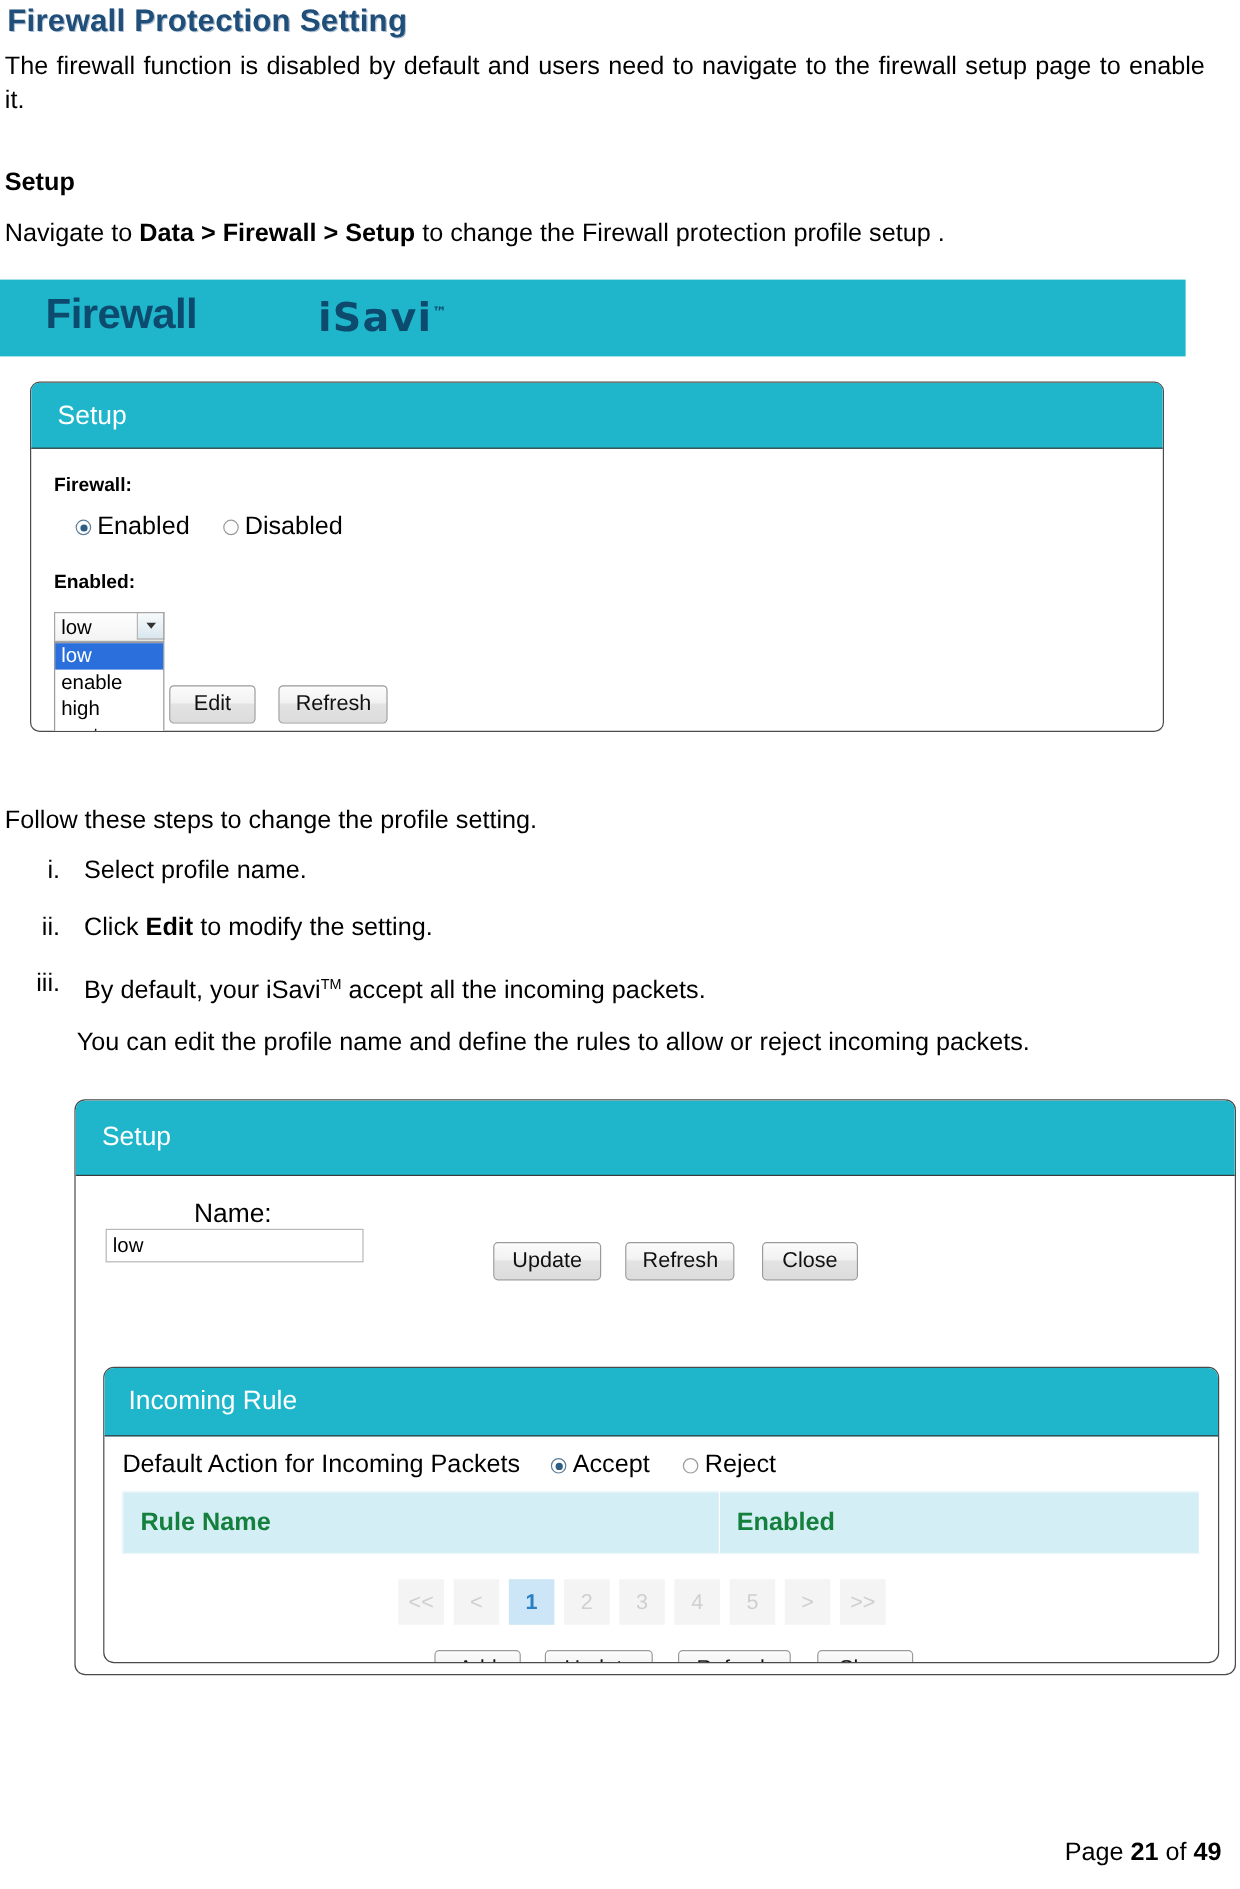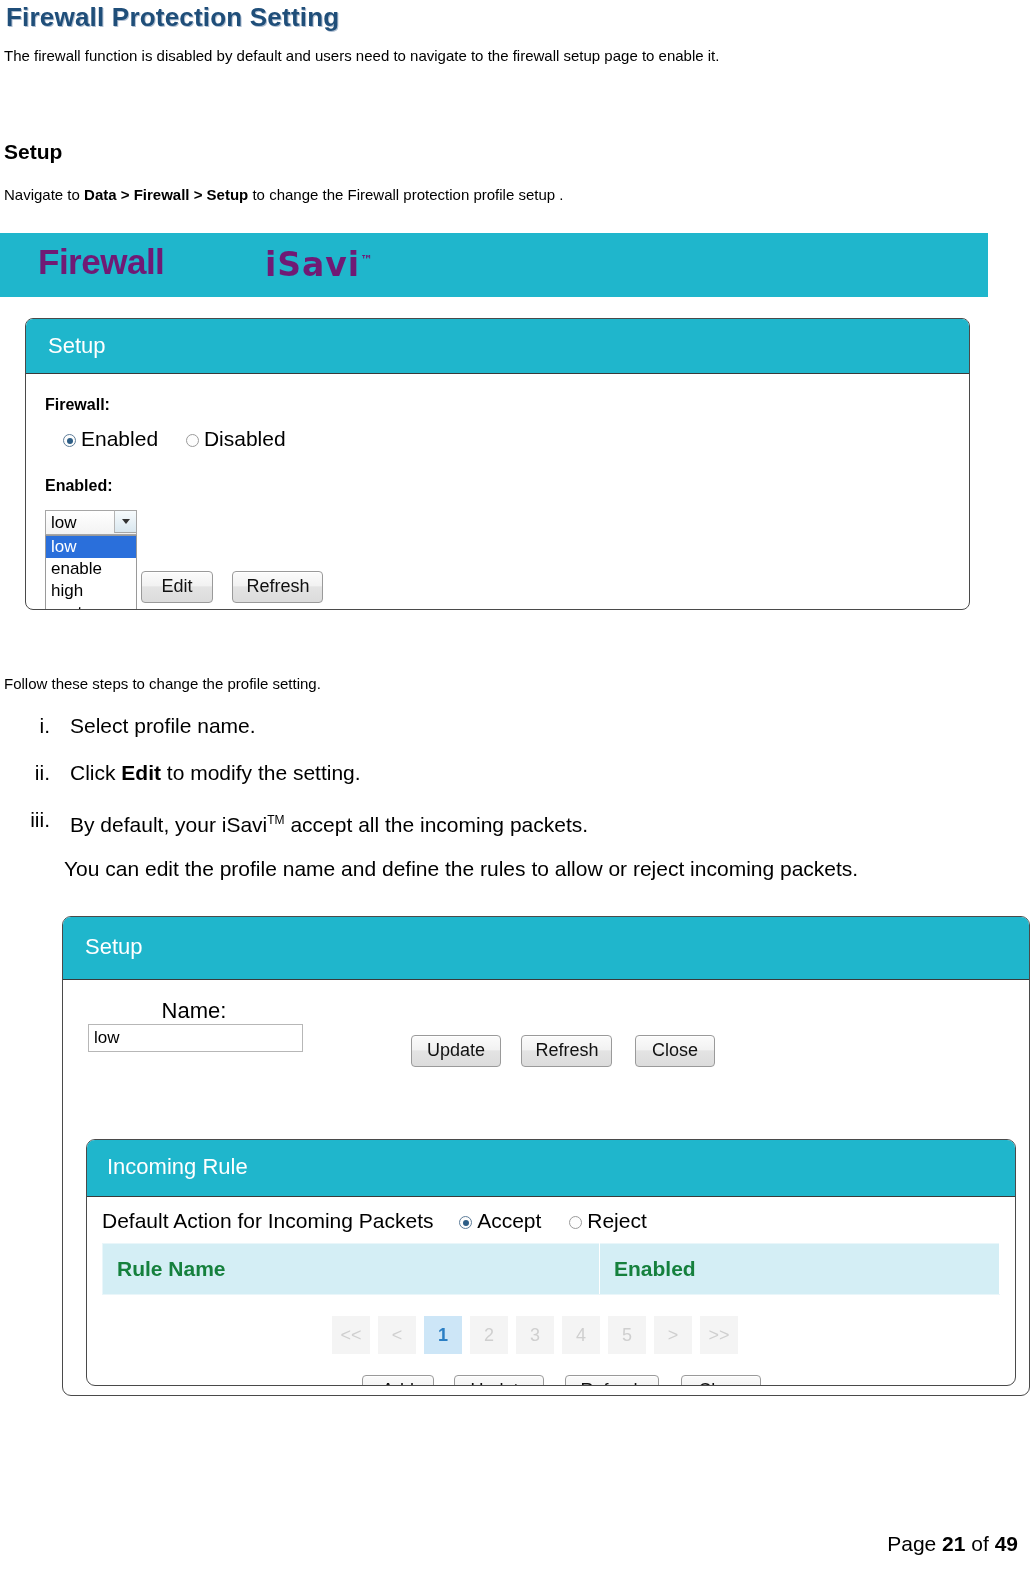--- a/index.html
+++ b/index.html
@@ -22,21 +22,21 @@
     left: 6px;
     top: 2px;
     font-size: 26px;
     font-weight: bold;
     color: #1f4e79;
     letter-spacing: 0.2px;
     text-shadow: 1px 1px 0 rgba(150,170,195,0.75);
   }
   .body-para {
     position: absolute;
-    font-size: 15px;
+    font-size: 21px;
     line-height: 28px;
     color: #000;
   }
   .intro {
     left: 4px;
     top: 42px;
     width: 1000px;
     text-align: justify;
   }
   .section-head {
@@ -94,21 +94,21 @@
     right: 15px;
     bottom: 18px;
     font-size: 21px;
   }
   .footer b { font-weight: bold; }
 
   
   .ui-banner {
     position: absolute;
     background: #1fb6cc;
-    color: #701a75;
+    color: #0c4a6e;
   }
   .ui-banner .brand-main {
     position: absolute;
     left: 38px;
     top: 9px;
     font-size: 35px;
     font-weight: bold;
     letter-spacing: -0.5px;
   }
   .ui-banner .brand-logo {

